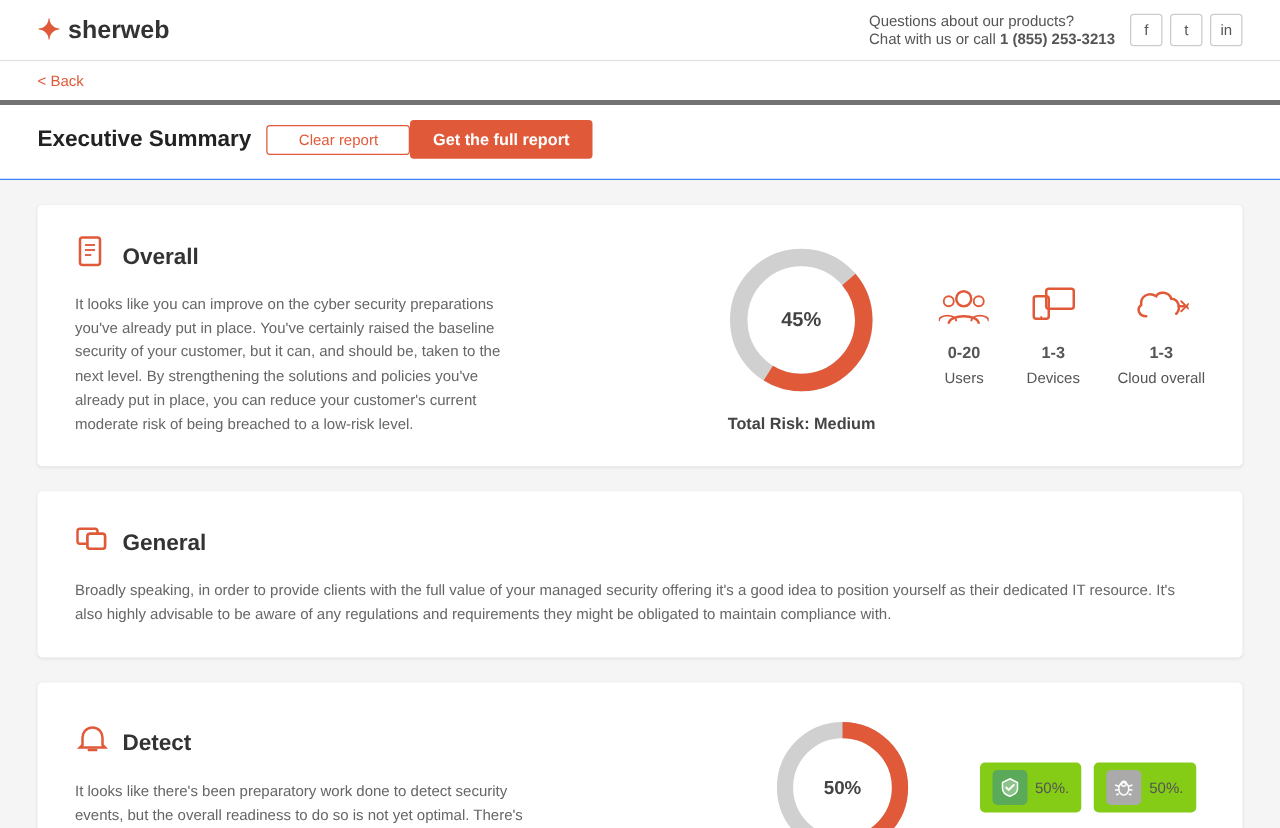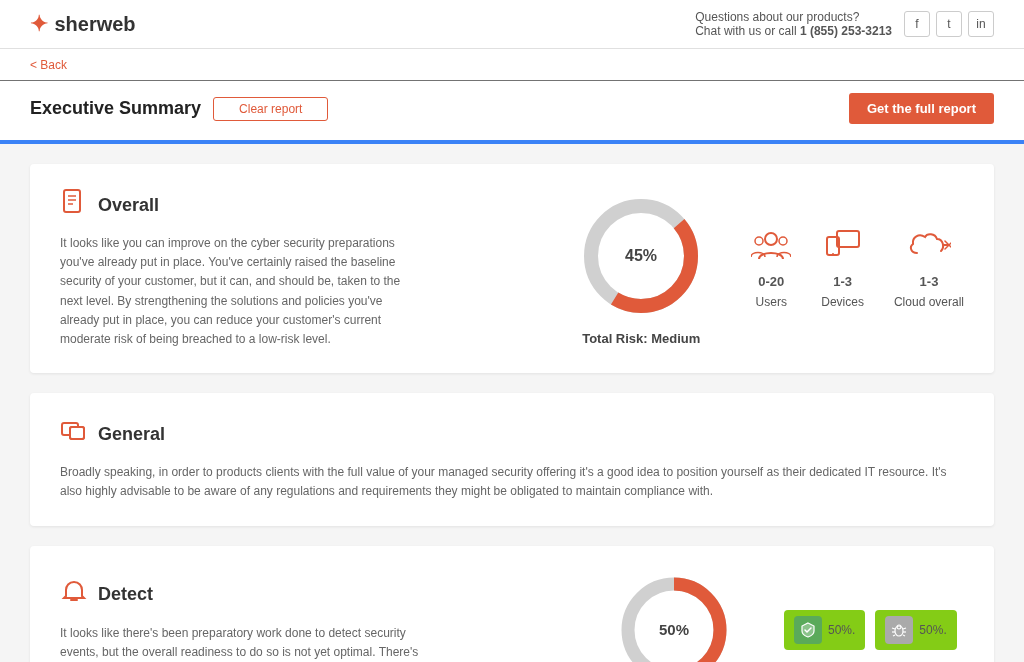--- a/index.html
+++ b/index.html
@@ -50,37 +50,37 @@
       justify-content: center;
       font-size: 12px;
       color: #555;
       cursor: pointer;
     }
 
     
     .nav-bar {
       background: #fff;
       padding: 8px 30px;
-      border-bottom: 1px solid #737373;
+      border-bottom: 4px solid #737373;
     }
     .back-link {
       color: #e05a3a;
       text-decoration: none;
       font-size: 12px;
       cursor: pointer;
     }
 
     
     .page-header {
       background: #fff;
       padding: 12px 30px 16px;
       display: flex;
       align-items: center;
-      justify-content: space-between;
-      border-bottom: 4px solid #3b82f6;
+      justify-content: flex-start;
+      border-bottom: 1px solid #3b82f6;
     }
     .page-title-area {
       display: flex;
       align-items: center;
       gap: 12px;
     }
     .page-title {
       font-size: 18px;
       font-weight: bold;
       color: #222;
@@ -355,21 +355,21 @@
     <div class="section-heading">
       <span class="section-icon">
         <svg width="28" height="28" viewBox="0 0 28 28" fill="none">
           <rect x="2" y="6" width="16" height="12" rx="2" stroke="#e05a3a" stroke-width="2" fill="none"></rect>
           <rect x="10" y="10" width="14" height="12" rx="2" stroke="#e05a3a" stroke-width="2" fill="none" fill-opacity="0"></rect>
           <rect x="10" y="10" width="14" height="12" rx="2" fill="#fff" stroke="#e05a3a" stroke-width="2"></rect>
         </svg>
       </span>
       <span class="section-title">General</span>
     </div>
-    <p class="section-description general-section">Broadly speaking, in order to products clients with the full value of your managed security offering it's a good idea to position yourself as their dedicated IT resource. It's also highly advisable to be aware of any regulations and requirements they might be obligated to maintain compliance with.</p>
+    <p class="section-description general-section">Broadly speaking, in order to provide clients with the full value of your managed security offering it's a good idea to position yourself as their dedicated IT resource. It's also highly advisable to be aware of any regulations and requirements they might be obligated to maintain compliance with.</p>
   </div>
 
   <div class="section-card">
     <div class="detect-section">
       <div class="detect-left">
         <div class="section-heading">
           <span class="section-icon">
             <svg width="28" height="28" viewBox="0 0 28 28" fill="none">
               <path d="M14 4 C9 4 6 8 6 12 L6 18 L4 20 L24 20 L22 18 L22 12 C22 8 19 4 14 4 Z" stroke="#e05a3a" stroke-width="2" fill="none"></path>
               <line x1="11" y1="22" x2="17" y2="22" stroke="#e05a3a" stroke-width="2" stroke-linecap="round"></line>

